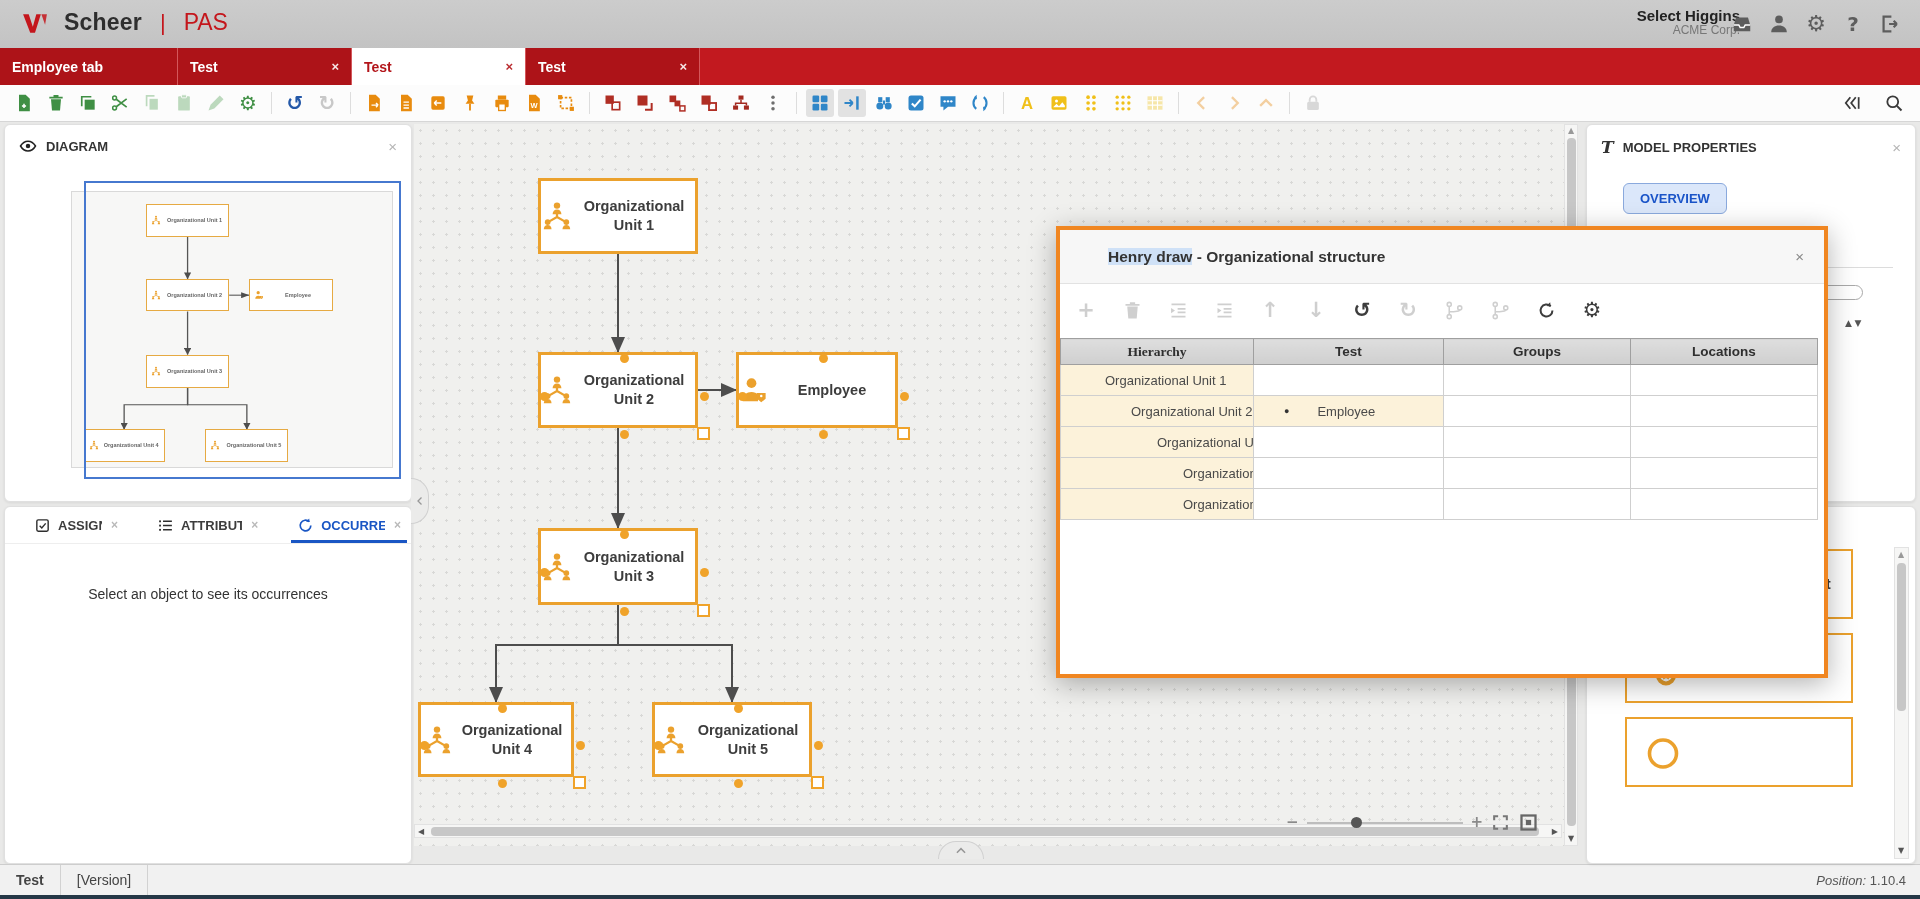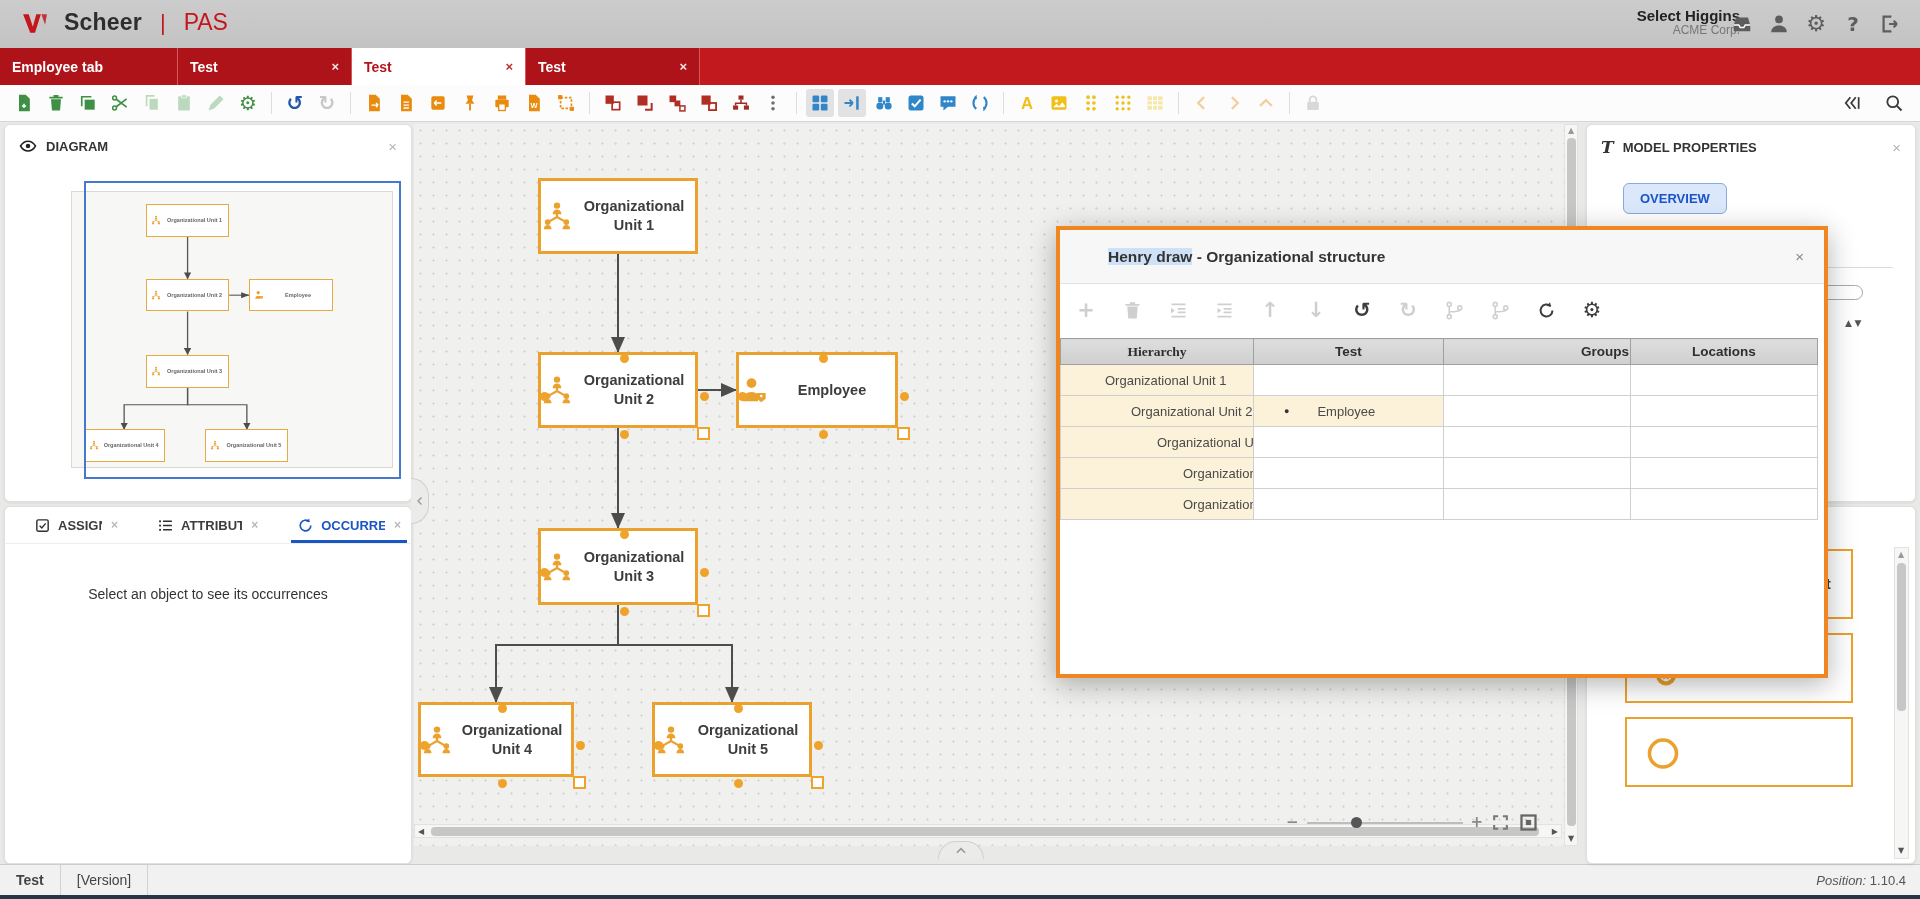--- a/index.html
+++ b/index.html
@@ -988,21 +988,21 @@
         </div>
         <div class="mbtn">
           <span class="uicon" style="color: rgb(61, 61, 61); font-size: 21px;">⚙</span>
         </div>
       </div>
     <table id="fdtable">
       <thead>
           <tr id="fd-head">
             <th style="width: 193px; font-family: Liberation Serif, serif;">Hierarchy</th>
             <th style="width: 190px;">Test</th>
-            <th style="width: 187px; text-align: right;">Groups</th>
+            <th style="width: 187px;">Groups</th>
             <th style="width: 187px;">Locations</th>
           </tr>
         </thead>
       <tbody id="fd-body">
           <tr>
             <td class="hier" style="padding-left: 44px;">Organizational Unit 1</td>
             <td class="rolecell"></td>
             <td></td>
             <td></td>
           </tr>

